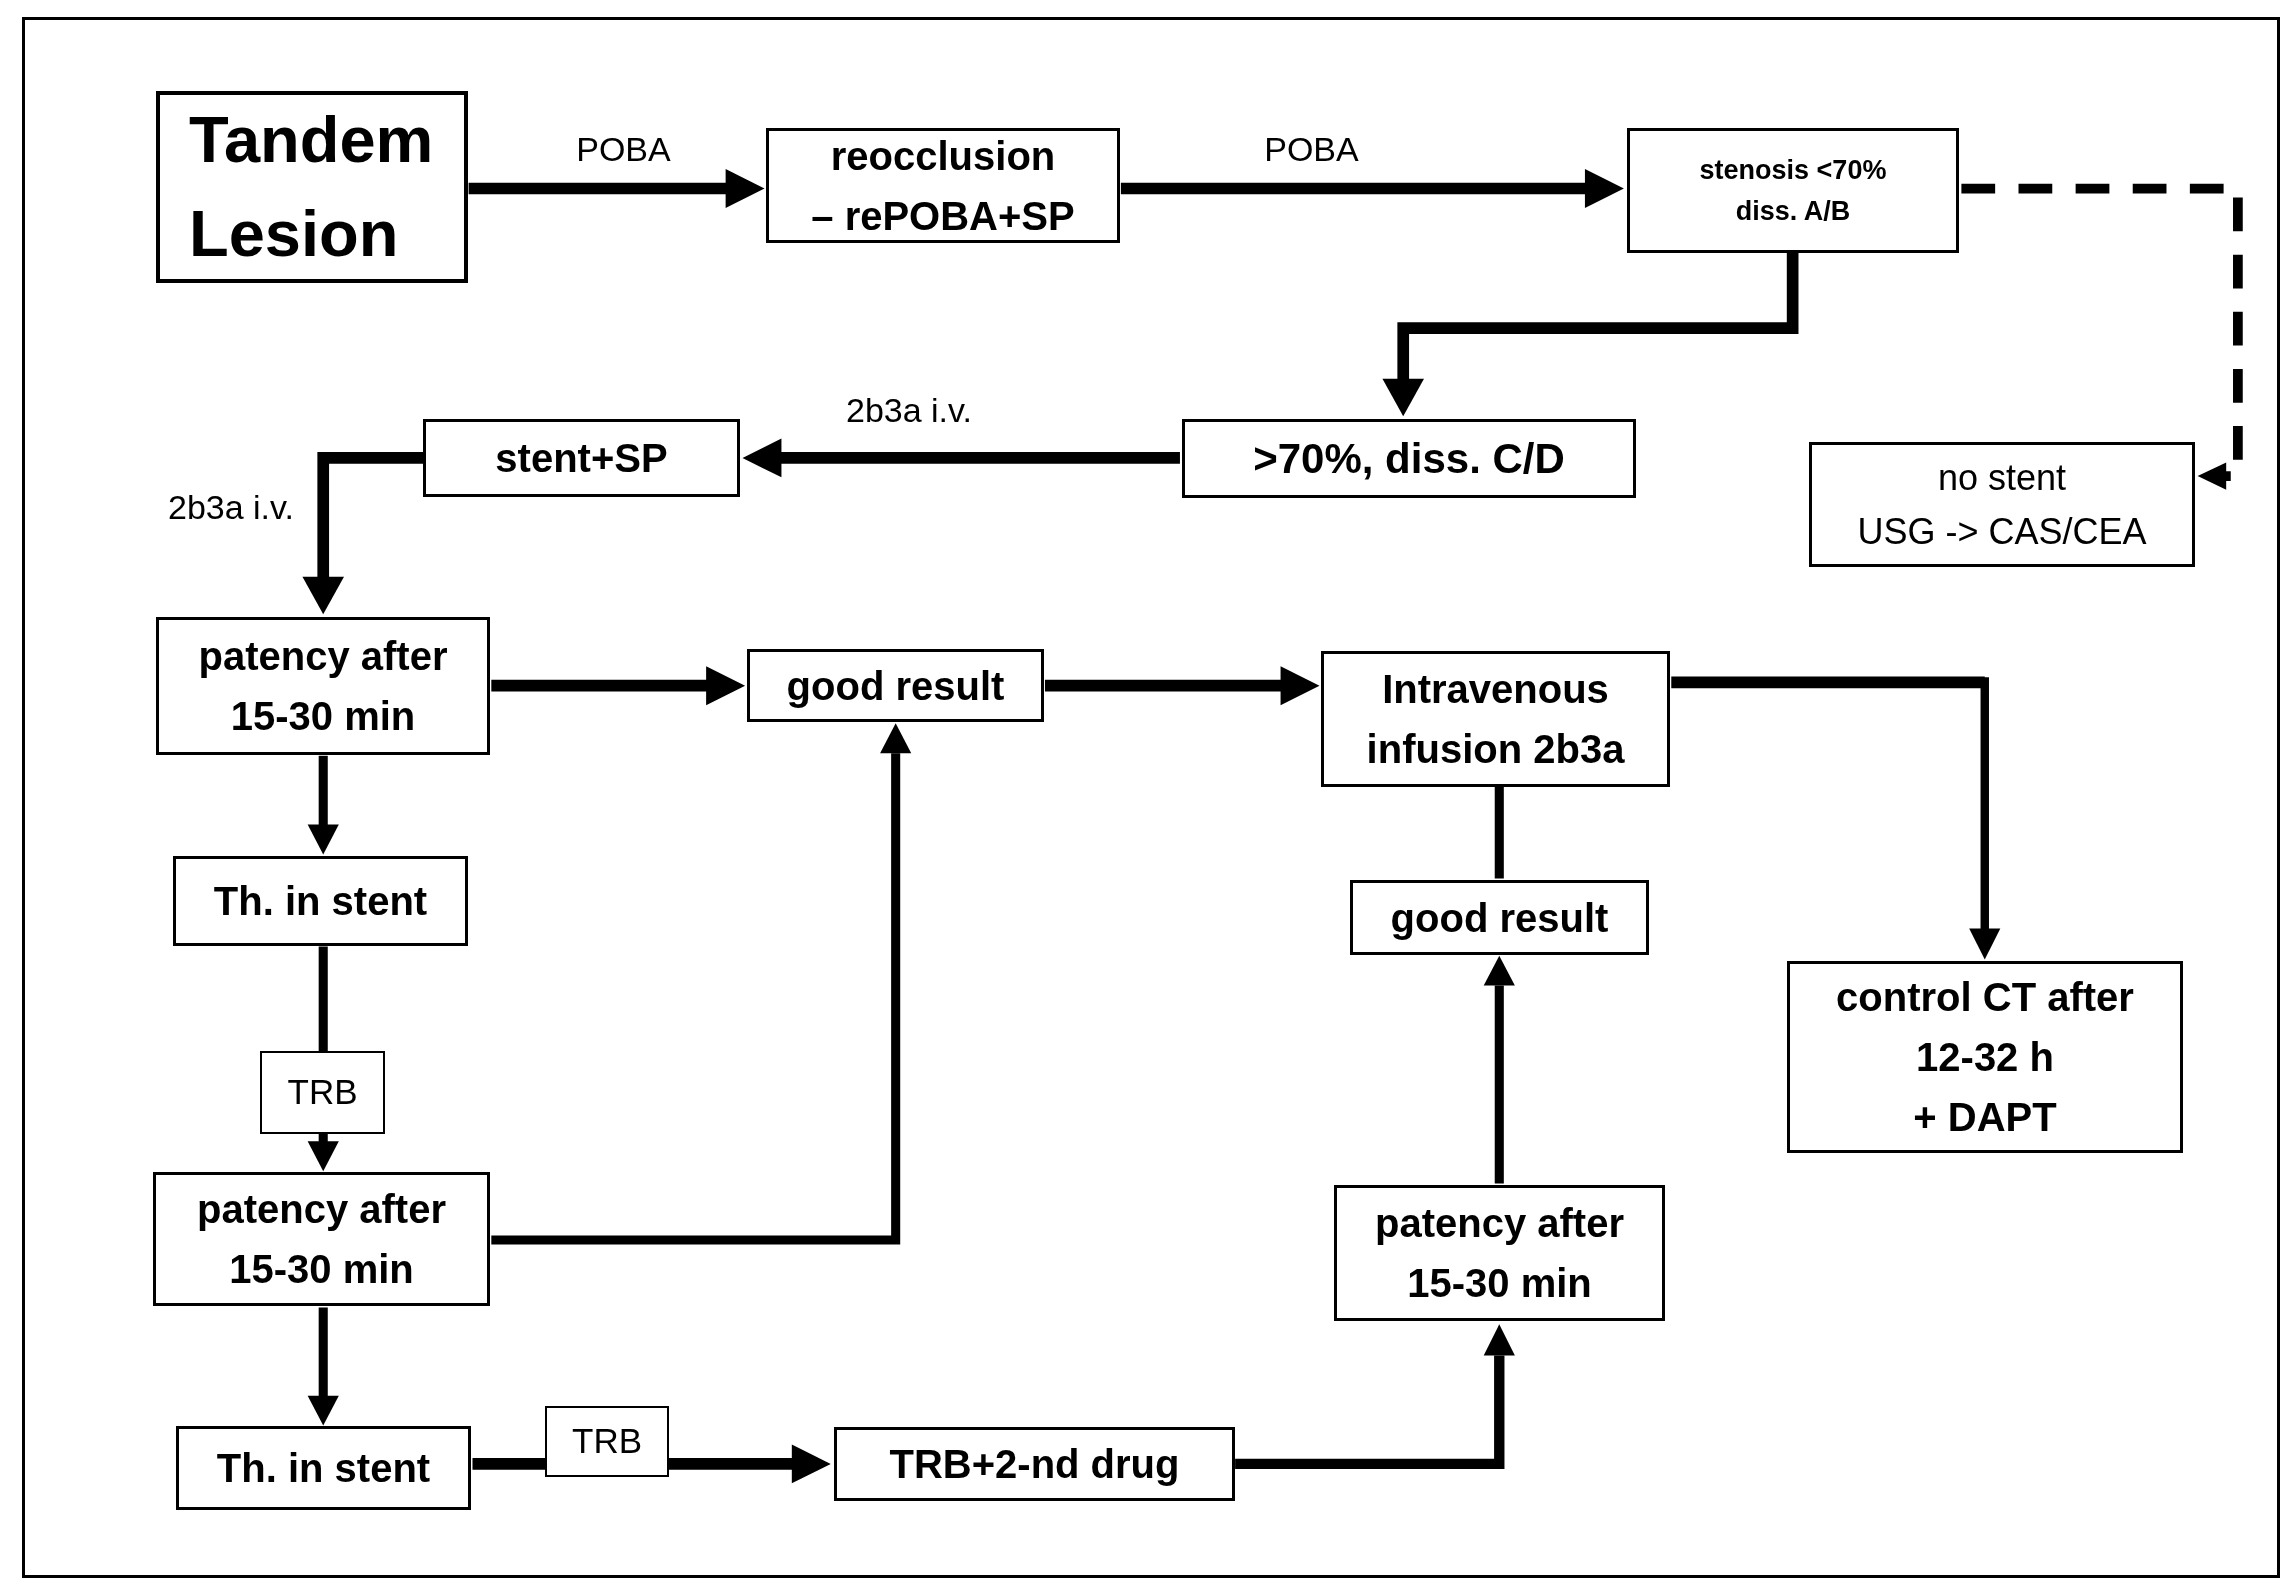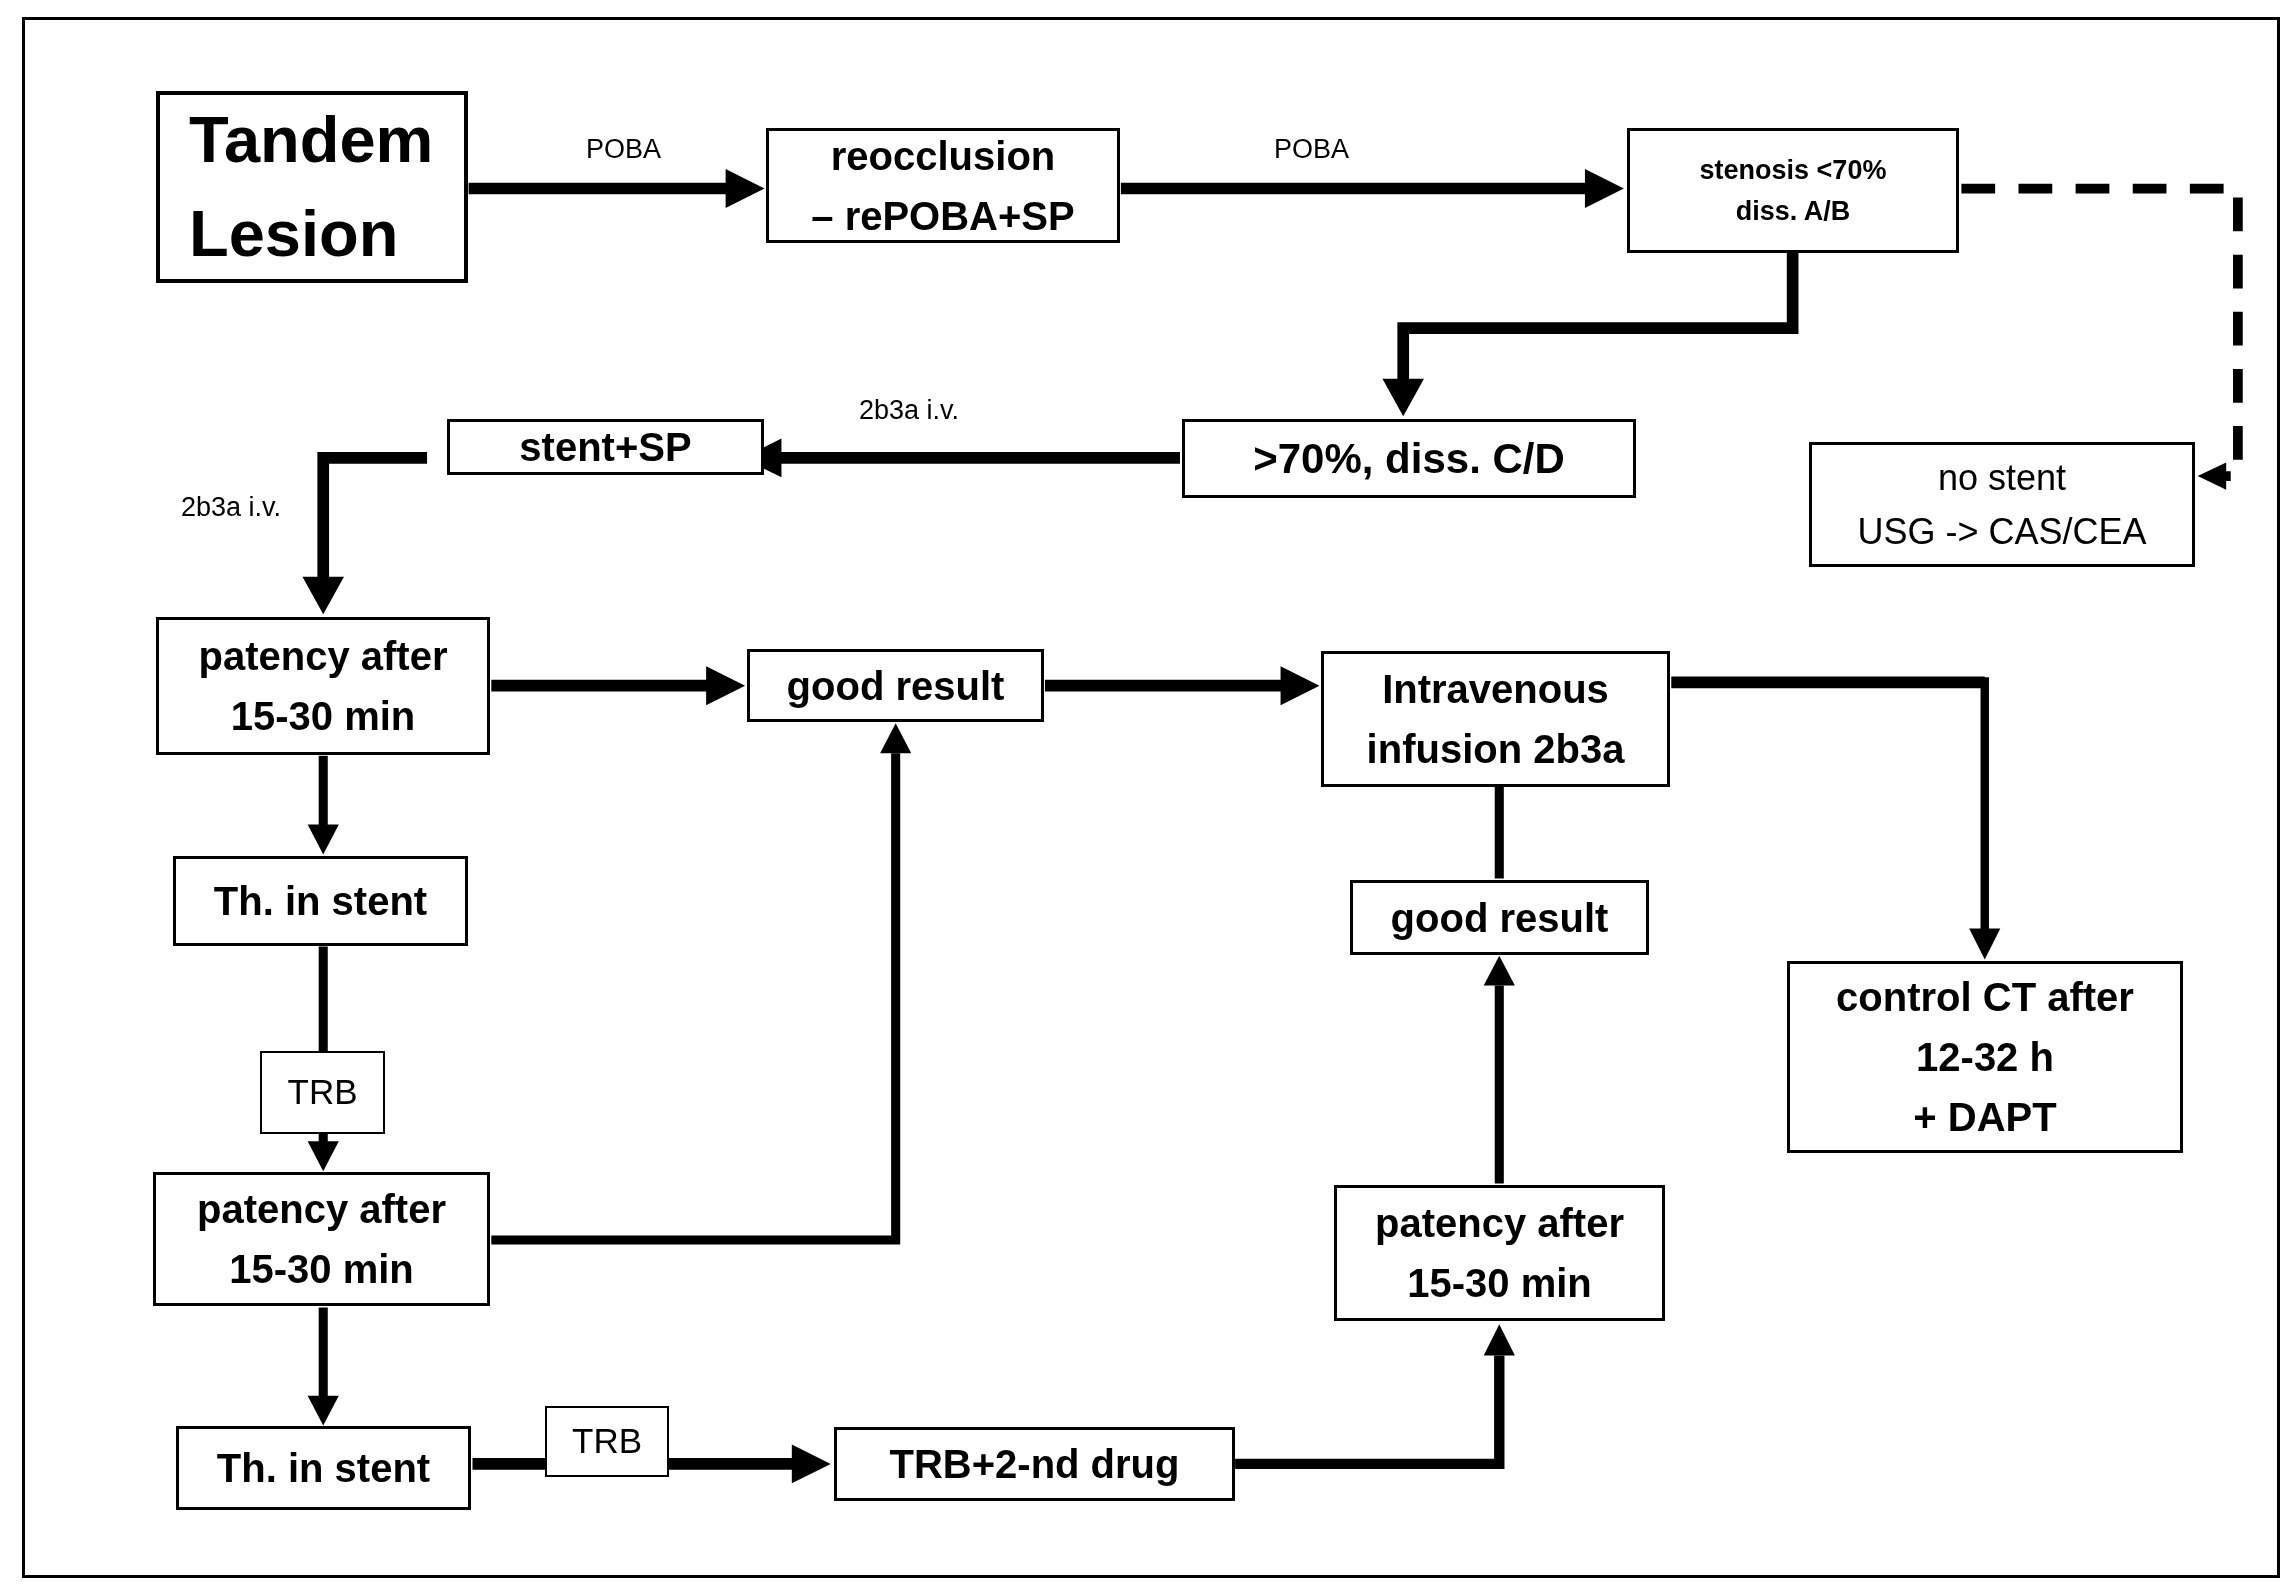--- a/index.html
+++ b/index.html
@@ -16,30 +16,30 @@
     position:absolute;z-index:2;background:#ffffff;border:3.2px solid #000;
     box-sizing:border-box;display:flex;align-items:center;justify-content:center;
     text-align:center;font-weight:bold;font-size:40px;line-height:1.5;
     white-space:pre-line;
   }
   .node.thin{border-width:2.6px;}
   .node.regular{font-weight:normal;margin-top:28px;}
   .node.italic{text-align:right;}
   .edge-label{
     position:absolute;z-index:2;display:flex;align-items:center;justify-content:center;
-    font-size:27px;font-weight:normal;text-align:center;white-space:pre;
+    font-size:34px;font-weight:normal;text-align:center;white-space:pre;
   }
 
   
   #n-tandem{left:156px;top:91px;width:312px;height:192px;border-width:4.5px;
     font-size:65px;line-height:1.45;justify-content:flex-start;text-align:left;padding-left:29px;}
   #n-reocclusion{left:766px;top:128px;width:354px;height:115px;}
   #n-stenosis{left:1627px;top:128px;width:332px;height:125px;font-size:27px;}
   #n-nostent{left:1809px;top:414px;width:386px;height:125px;font-size:36px;}
-  #n-stentsp{left:447px;top:419px;width:317px;height:56px;}
+  #n-stentsp{left:423px;top:419px;width:317px;height:78px;}
   #n-gt70{left:1182px;top:419px;width:454px;height:79px;font-size:42px;}
   #n-patency1{left:156px;top:617px;width:334px;height:138px;}
   #n-goodresult1{left:747px;top:649px;width:297px;height:73px;}
   #n-infusion{left:1321px;top:615px;width:349px;height:136px;margin-top:36px;}
   #n-thstent1{left:173px;top:856px;width:295px;height:90px;}
   #n-trb1{left:260px;top:1023px;width:125px;height:83px;font-size:35px;}
   #n-patency2{left:153px;top:1172px;width:337px;height:134px;}
   #n-goodresult2{left:1350px;top:880px;width:299px;height:75px;}
   #n-controlct{left:1787px;top:961px;width:396px;height:192px;}
   #n-patency3{left:1334px;top:1185px;width:331px;height:136px;}

